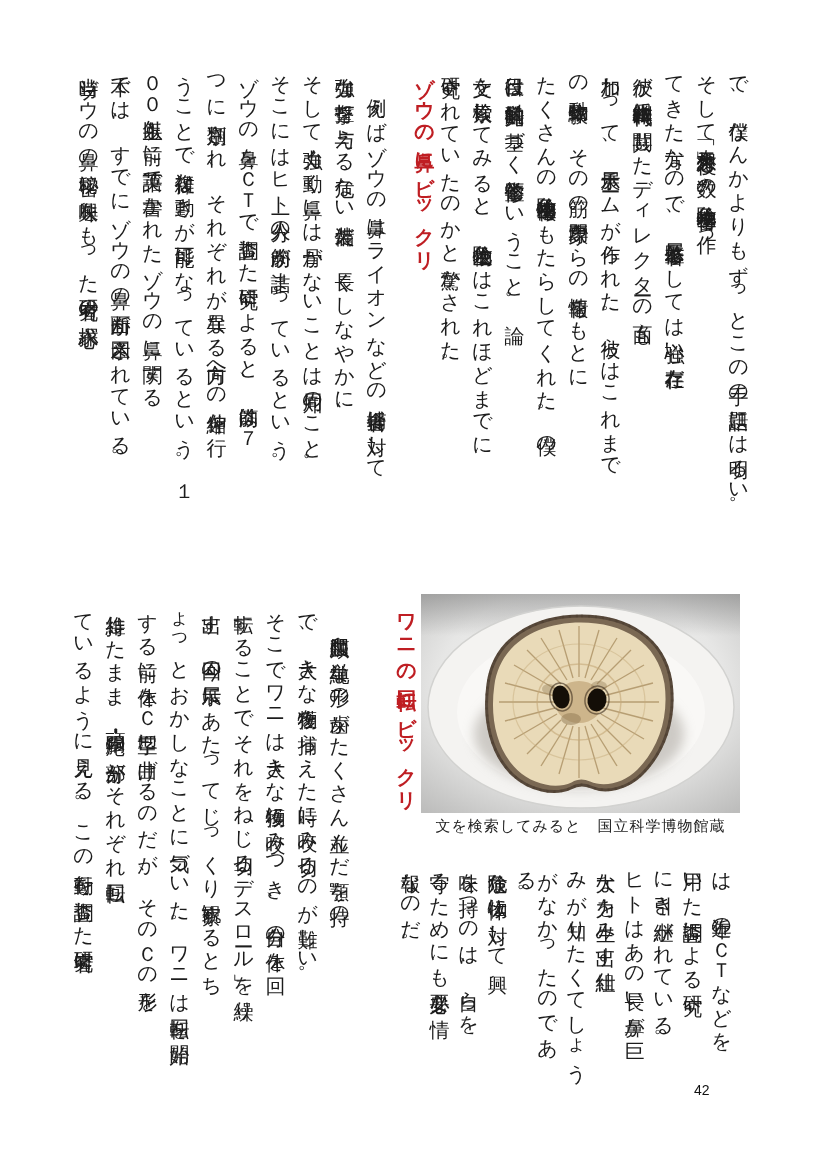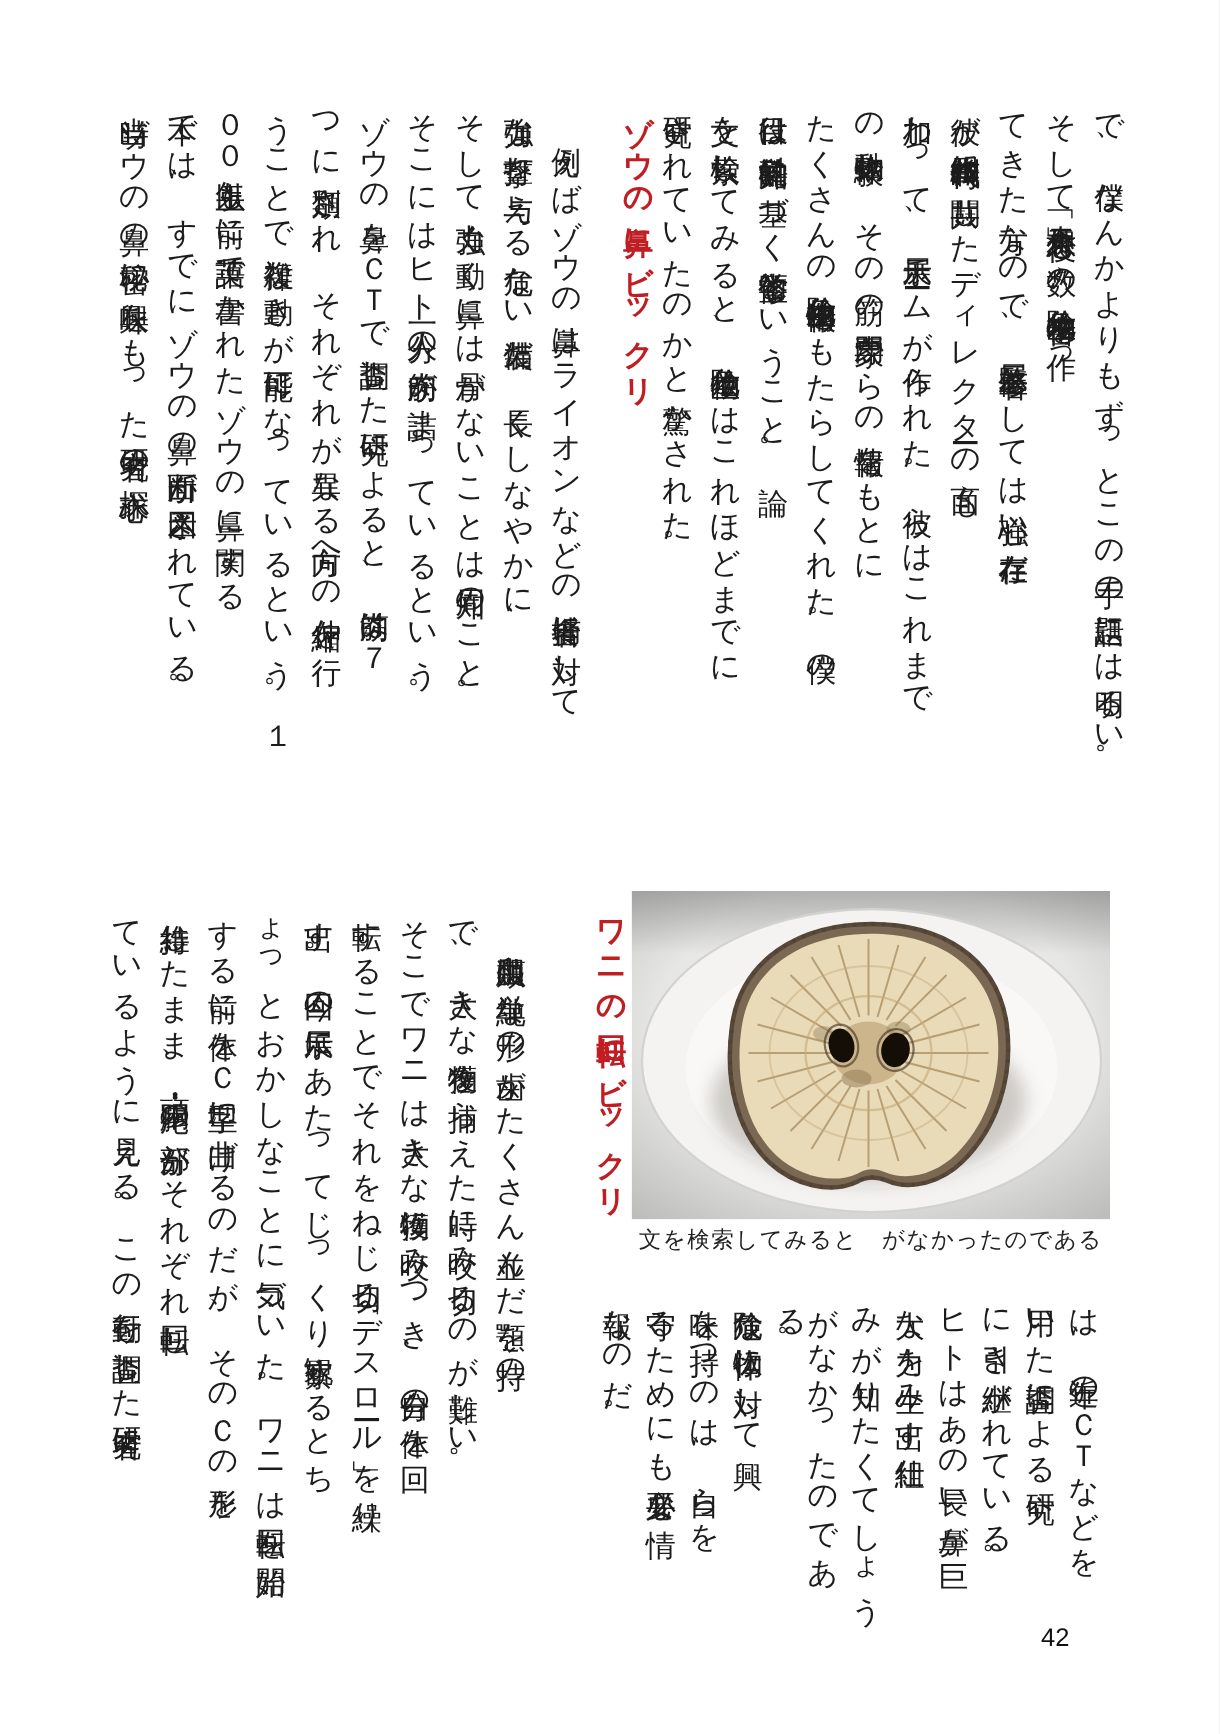--- a/index.html
+++ b/index.html
@@ -51,21 +51,21 @@
     font-family:"Liberation Sans","DejaVu Sans",sans-serif;
     font-size:15px; color:#222;
     letter-spacing:1px;
     white-space:nowrap;
   }
   .caption .cap-gap { display:inline-block; width:16px; }
 
   .pagenum {
     position:absolute; left:694px; top:1082px;
     font-family:"Liberation Sans","DejaVu Sans",sans-serif;
-    font-size:17px; font-weight:500; color:#111;
+    font-size:14px; font-weight:500; color:#111;
   }
 </style>
 </head>
 <body>
 
 <div class="page">
 
   <div class="vsec top-sec">
     <div style="display:contents"><div class="vcol">で、僕なんかよりもずっとこの手の話題には明るい。</div><div class="vcol">そして「奇想天外」後も数々の危険生物特番を作っ</div><div class="vcol">てきた方なので、展示監修者としては心強い存在だ。</div><div class="vcol">彼が番組制作時代に共闘したディレクターの面々も</div><div class="vcol">加わって、展示チームが作られた。彼らはこれまで</div><div class="vcol">の動物体験や、その筋の専門家からの情報をもとに</div><div class="vcol">たくさんの危険生物情報をもたらしてくれた。僕の</div><div class="vcol">役目は科学的知見に基づく学術監修ということ。論</div><div class="vcol">文を検索してみると、危険生物とはこれほどまでに</div><div class="vcol">研究されていたのかと驚かされた。</div></div>
     <div class="vhead">ゾウの鼻にビックリ</div>
@@ -143,21 +143,21 @@
       <g>
         <ellipse cx="140" cy="103" rx="8.5" ry="11.5" fill="#140e07" transform="rotate(-12 140 103)"></ellipse>
         <ellipse cx="176" cy="106" rx="9.5" ry="11.5" fill="#140e07" transform="rotate(9 176 106)"></ellipse>
         <ellipse cx="140" cy="103" rx="11" ry="14" fill="none" stroke="#3a2c1a" stroke-width="1.5" opacity="0.6" transform="rotate(-12 140 103)"></ellipse>
         <ellipse cx="176" cy="106" rx="12" ry="14" fill="none" stroke="#3a2c1a" stroke-width="1.5" opacity="0.6" transform="rotate(9 176 106)"></ellipse>
       </g>
     </svg>
   </div>
 
   <div class="caption">
-    <span>文を検索してみると</span><span class="cap-gap"></span><span>がなかったのである</span>
+    <span>文を検索してみると</span><span class="cap-gap"></span><span>国立科学博物館蔵</span>
   </div>
 
   <div class="vsec cont-sec">
     <div style="display:contents"><div class="vcol">は、近年のＣＴなどを</div><div class="vcol">用いた調査による研究</div><div class="vcol">に引き継がれている。</div><div class="vcol">ヒトはあの長い鼻が巨</div><div class="vcol">大な力を生み出す仕組</div><div class="vcol">みが知りたくてしょう</div><div class="vcol">がなかったのである。</div><div class="vcol">危険な物体に対して興</div><div class="vcol">味を持つのは、自らを</div><div class="vcol">守るためにも必要な情</div><div class="vcol">報なのだ。</div></div>
   </div>
 
   <div class="vsec croc-sec">
     <div class="vhead">ワニの回転にビックリ</div>
     <div style="display:contents"><div class="vcol">　爬虫類は単純な形の歯がたくさん並んだ顎を持の</div><div class="vcol">で、大きな獲物を捕らえた時に咬み切るのが難しい。</div><div class="vcol">そこでワニは大きな獲物に咬みつき、自分の体を回</div><div class="vcol">転することでそれをねじ切る「デスロール」を繰り</div><div class="vcol">出す。今回の展示にあたってじっくり観察するとち</div><div class="vcol">ょっとおかしなことに気づいた。ワニは回転を開始</div><div class="vcol">する前に体をＣ字型に曲げるのだが、そのＣの形を</div><div class="vcol">維持したまま、頭・胴・尾の部分がそれぞれ回転し</div><div class="vcol">ているように見える。この行動を調査した研究者に</div></div>
   </div>

